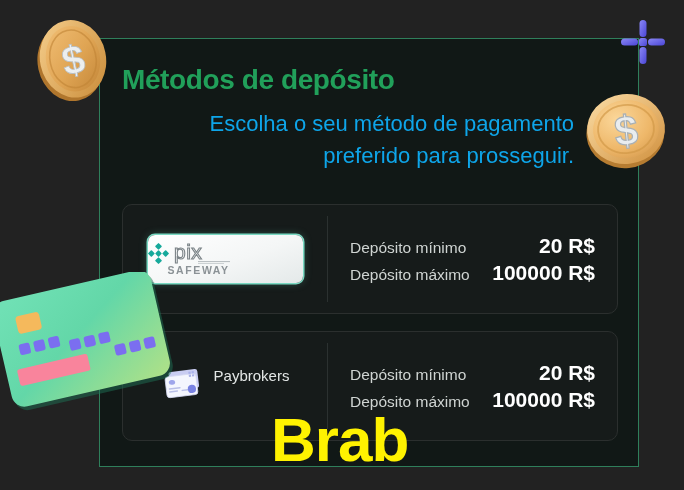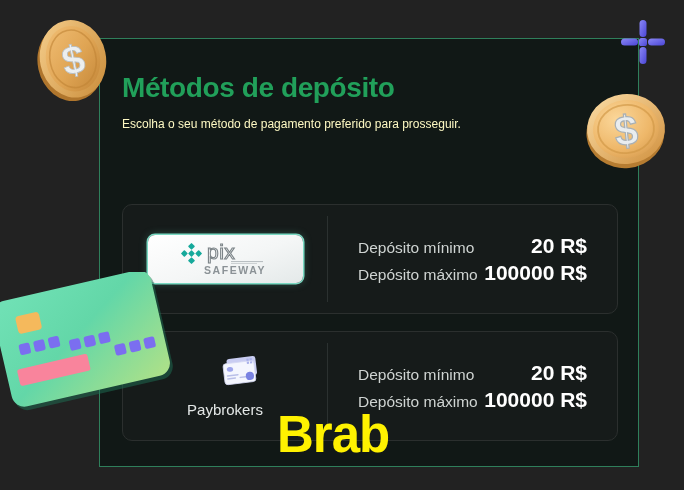--- a/index.html
+++ b/index.html
@@ -26,40 +26,41 @@
     border: 1px solid #2f7f5b;
     box-sizing: border-box;
   }
 
   #panel-inner {
     position: absolute;
     left: 0;
     top: 0;
     right: 0;
     bottom: 0;
-    padding: 34px 22px 0 22px;
+    padding: 26px 22px 0 22px;
     box-sizing: border-box;
   }
 
   #page-title {
     color: #21a05a;
     font-size: 28px;
     font-weight: bold;
     letter-spacing: -0.4px;
     margin: 0 0 12px 0;
     line-height: 1.1;
   }
 
   #page-subtitle {
-    color: #fef9c3;
-    font-size: 12px;
+    color: #0ea5e9;
+    font-size: 22px;
     line-height: 1.45;
     margin: 0;
     max-width: 452px;
     font-weight: normal;
+    text-align: right;
   }
 
   
   #methods {
     position: absolute;
     left: 22px;
     top: 165px;
     width: 496px;
   }
 
@@ -93,21 +94,21 @@
 
   .method-right {
     flex: 1 1 auto;
     padding: 0 22px 0 22px;
   }
 
   .limit-row {
     display: flex;
     justify-content: space-between;
     align-items: baseline;
-    margin: 3px 8px;
+    margin: 3px 0;
   }
   .limit-label {
     color: #cfd4d2;
     font-size: 15.5px;
     font-weight: normal;
   }
   .limit-value {
     color: #ffffff;
     font-size: 21px;
     font-weight: bold;
@@ -116,21 +117,21 @@
 
   
   .pix-tile {
     width: 155px;
     height: 48px;
     border-radius: 7px;
     background: linear-gradient(160deg, #ffffff 0%, #f4f6f6 55%, #e4e9e9 100%);
     box-shadow: 0 0 0 1.5px #79d9c2, 0 0 8px rgba(110, 215, 190, 0.35);
     display: flex;
     flex-direction: column;
-    align-items: center;
+    align-items: flex-start;
     justify-content: center;
     gap: 1px;
     position: relative;
   }
   .pix-logo-row {
     display: flex;
     align-items: center;
     gap: 5px;
     height: 22px;
   }
@@ -142,42 +143,42 @@
     font-size: 10.5px;
     font-weight: bold;
     letter-spacing: 1.6px;
     line-height: 1;
     margin-left: 20px;
   }
 
   
   .pb-wrap {
     display: flex;
-    flex-direction: column;
-    align-items: flex-end;
+    flex-direction: row;
+    align-items: flex-start;
     gap: 9px;
   }
   .pb-label {
     color: #e3e7e6;
     font-size: 15px;
   }
 
   
   .deco { position: absolute; pointer-events: none; }
 
   #coin-left  { left: 30px;  top: 14px;  width: 84px;  height: 90px; z-index: 6; }
   #coin-right { left: 583px; top: 88px;  width: 86px;  height: 82px; z-index: 6; }
   #sparkle    { left: 619px; top: 18px;  width: 48px;  height: 48px; z-index: 6; }
   #green-card { left: -6px;  top: 272px; width: 180px; height: 146px; z-index: 7; }
 
   #brab-watermark {
     position: absolute;
-    left: 277px;
+    left: 271px;
     top: 409px;
-    font-size: 51px;
+    font-size: 62px;
     font-weight: bold;
     color: #fff200;
     letter-spacing: -1px;
     line-height: 1;
     z-index: 9;
     pointer-events: none;
     font-family: "Liberation Sans", sans-serif;
   }
 </style>
 </head>

